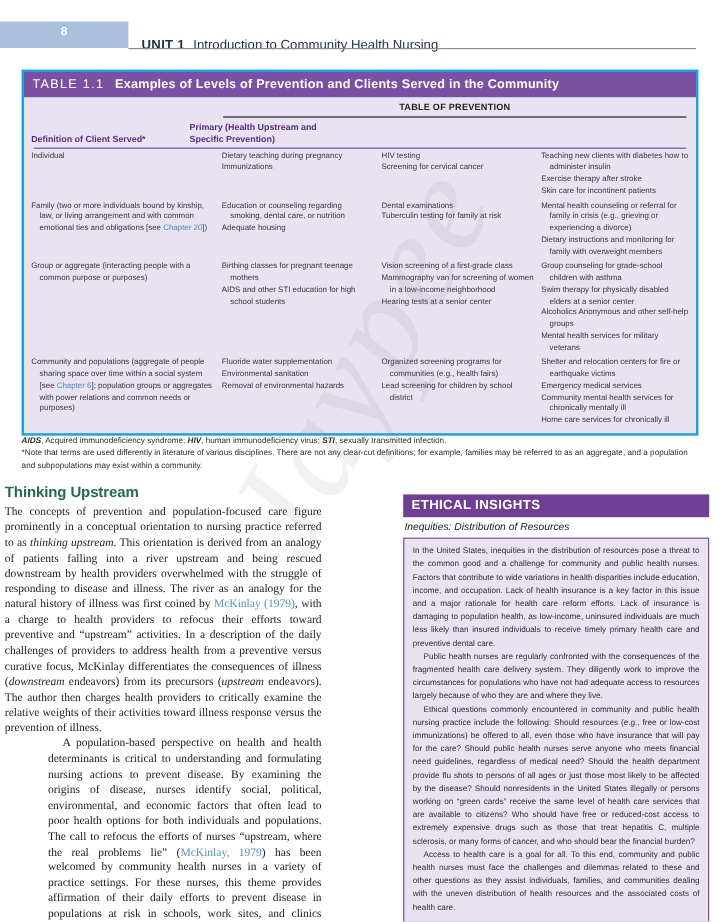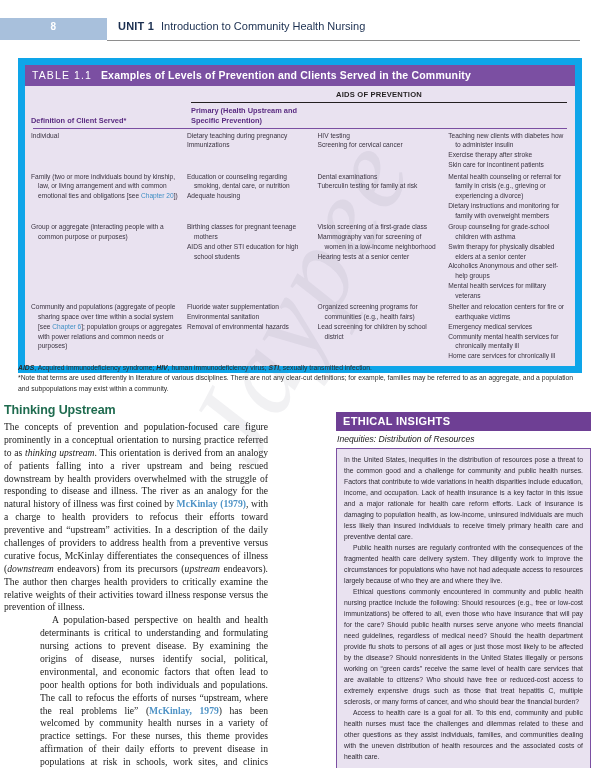--- a/index.html
+++ b/index.html
@@ -20,21 +20,21 @@
     background:#a8c0dc;
   }
   .folio-num{
     position:absolute;left:0;top:3px;width:107px;
     text-align:center;
     font-family:"Liberation Sans",sans-serif;
     font-size:10px;font-weight:bold;color:#ffffff;
     letter-spacing:.3px;
   }
   .runhead-text{
-    position:absolute;left:118px;top:2px;
+    position:absolute;left:118px;top:14px;
     font-family:"Liberation Sans",sans-serif;
     font-size:11px;color:#1b2f50;white-space:nowrap;
   }
   .runhead-text .unit{font-weight:bold;letter-spacing:.2px;}
   .runhead-text .ttl{font-weight:normal;margin-left:7px;}
   .runhead-rule{
     position:absolute;left:107px;top:22px;width:473px;height:1px;
     background:#8e8e8e;
   }
 
@@ -44,21 +44,21 @@
     transform:translate(-50%,-50%) rotate(-62deg);
     font-family:"Liberation Serif",serif;
     font-size:115px;font-style:italic;color:rgba(120,120,135,.10);
     letter-spacing:4px;white-space:nowrap;pointer-events:none;
     z-index:5;
   }
 
   
   .tbl-wrap{
     position:absolute;left:18px;top:58px;width:564px;
-    border:7px solid #0ea5e9;
+    border:2px solid #0ea5e9;
     box-sizing:border-box;
     background:#e9e2f0;
     z-index:2;
   }
   .tbl-title{
     background:#7b4fa2;
     color:#ffffff;
     font-family:"Liberation Sans",sans-serif;
     font-size:10.5px;
     padding:4px 7px 5px 7px;
@@ -82,21 +82,21 @@
     background:#231f20;
   }
 
   .hdr-row{display:flex;padding-top:4px;}
   .hdr-cell{
     font-family:"Liberation Sans",sans-serif;
     font-size:7.4px;font-weight:bold;color:#5b2d82;
     line-height:1.32;
     padding-right:5px;box-sizing:border-box;
   }
-  .hdr-row .c0{width:160px;align-self:flex-end;}
+  .hdr-row .c0{width:132px;align-self:flex-end;}
   .hdr-row .c1{width:134px;}
   .hdr-row .c2{width:134px;}
   .hdr-row .c3{width:124px;padding-right:0;}
 
   .hdr-rule{height:1px;background:#7b4fa2;margin:2px 2px 0 2px;}
 
   .trow{display:flex;padding-top:2px;}
   .tcell{
     font-family:"Liberation Sans",sans-serif;
     font-size:6.6px;color:#3a3340;
@@ -131,21 +131,21 @@
   }
   .bodyp{
     font-family:"Liberation Serif",serif;
     font-size:9.6px;line-height:1.345;
     text-align:justify;
     margin:0;color:#1a1a1a;
     hyphens:auto;
   }
   .bodyp + .bodyp{text-indent:12px;margin-top:0;margin-left:36px;}
   .bodyp em{font-style:italic;}
-  .cite{color:#4f93c6;font-weight:bold;}
+  .cite{color:#4f93c6;}
 
   
   .ei{
     position:absolute;left:304px;top:412px;width:255px;
     z-index:2;
     padding-left:32px;
   }
   .ei-bar{
     background:#6e3f94;
     color:#ffffff;
@@ -193,21 +193,21 @@
 
   <div class="watermark">Jaypee</div>
 
   <div class="tbl-wrap">
     <div class="tbl-title">
       <span class="tnum">TABLE 1.1</span><span class="tcap">Examples of Levels of Prevention and Clients Served in the Community</span>
     </div>
     <div class="tbl-body">
 
       <div class="lop-row">
-        <div class="lop-label">AIDS OF PREVENTION</div>
+        <div class="lop-label">TABLE OF PREVENTION</div>
         <div class="lop-rule"></div>
       </div>
 
       <div class="hdr-row">
         <div class="hdr-cell c0">Definition of Client Served*</div>
         <div class="hdr-cell c1">Primary (Health Upstream and Specific Prevention)</div>
       </div>
       <div class="hdr-rule"></div>
 
       <div id="table-rows">

